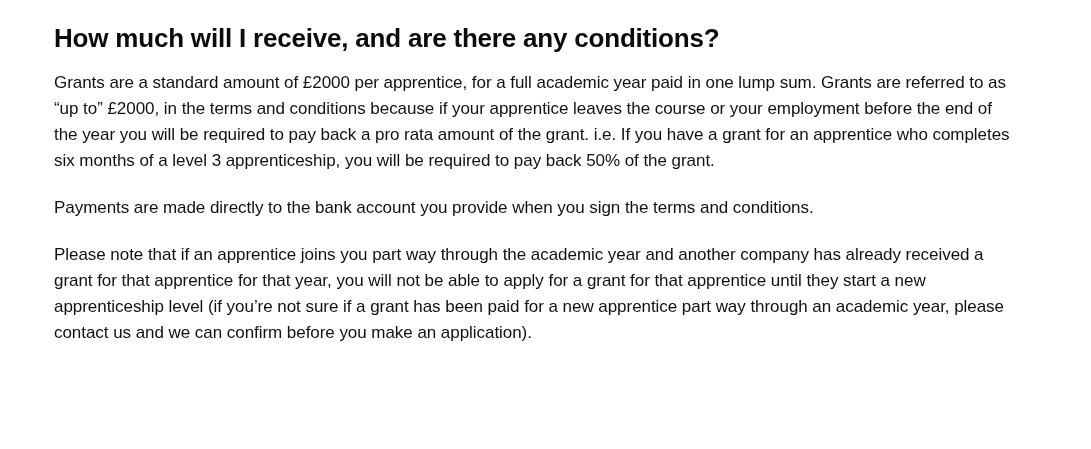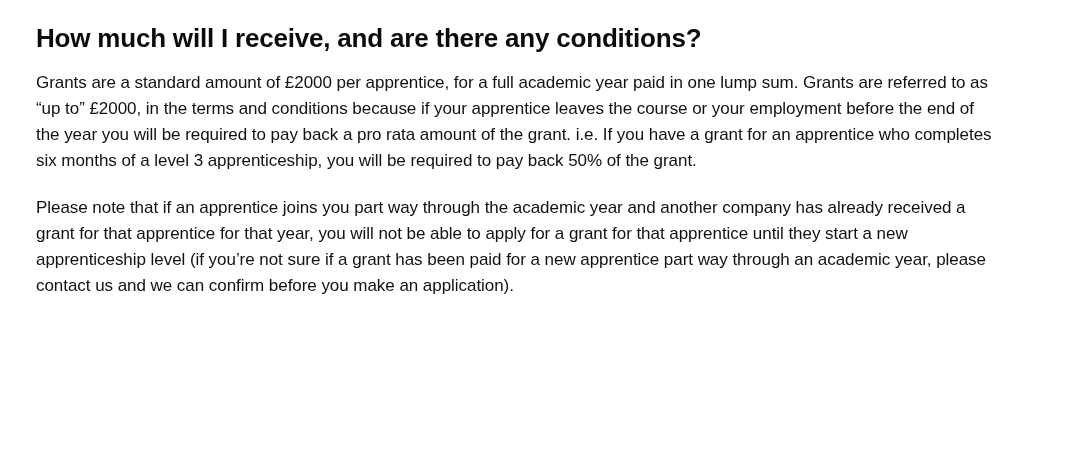--- a/index.html
+++ b/index.html
@@ -11,20 +11,21 @@
     height: 449px;
     background: #ffffff;
     font-family: "Liberation Sans", sans-serif;
     color: #111111;
     overflow: hidden;
   }
   .page {
     box-sizing: border-box;
     padding: 22px 36px 0 36px;
     width: 1033px;
+    margin-left: 18px;
   }
   .heading {
     font-size: 26px;
     font-weight: bold;
     line-height: 1.3;
     letter-spacing: -0.2px;
     margin: 0 0 14px 0;
     color: #0b0b0b;
   }
   .para {
@@ -37,14 +38,15 @@
   .para:last-child {
     margin-bottom: 0;
   }
 </style>
 </head>
 <body>
 
 <div class="page">
   <h1 class="heading">How much will I receive, and are there any conditions?</h1>
   <p class="para">Grants are a standard amount of £2000 per apprentice, for a full academic year paid in one lump sum. Grants are referred to as “up to” £2000, in the terms and conditions because if your apprentice leaves the course or your employment before the end of the year you will be required to pay back a pro rata amount of the grant. i.e. If you have a grant for an apprentice who completes six months of a level 3 apprenticeship, you will be required to pay back 50% of the grant.</p>
+  <p class="para">Payments are made directly to the bank account you provide when you sign the terms and conditions.</p>
   <p class="para">Please note that if an apprentice joins you part way through the academic year and another company has already received a grant for that apprentice for that year, you will not be able to apply for a grant for that apprentice until they start a new apprenticeship level (if you’re not sure if a grant has been paid for a new apprentice part way through an academic year, please contact us and we can confirm before you make an application).</p>
 </div>
 
 </body></html>

